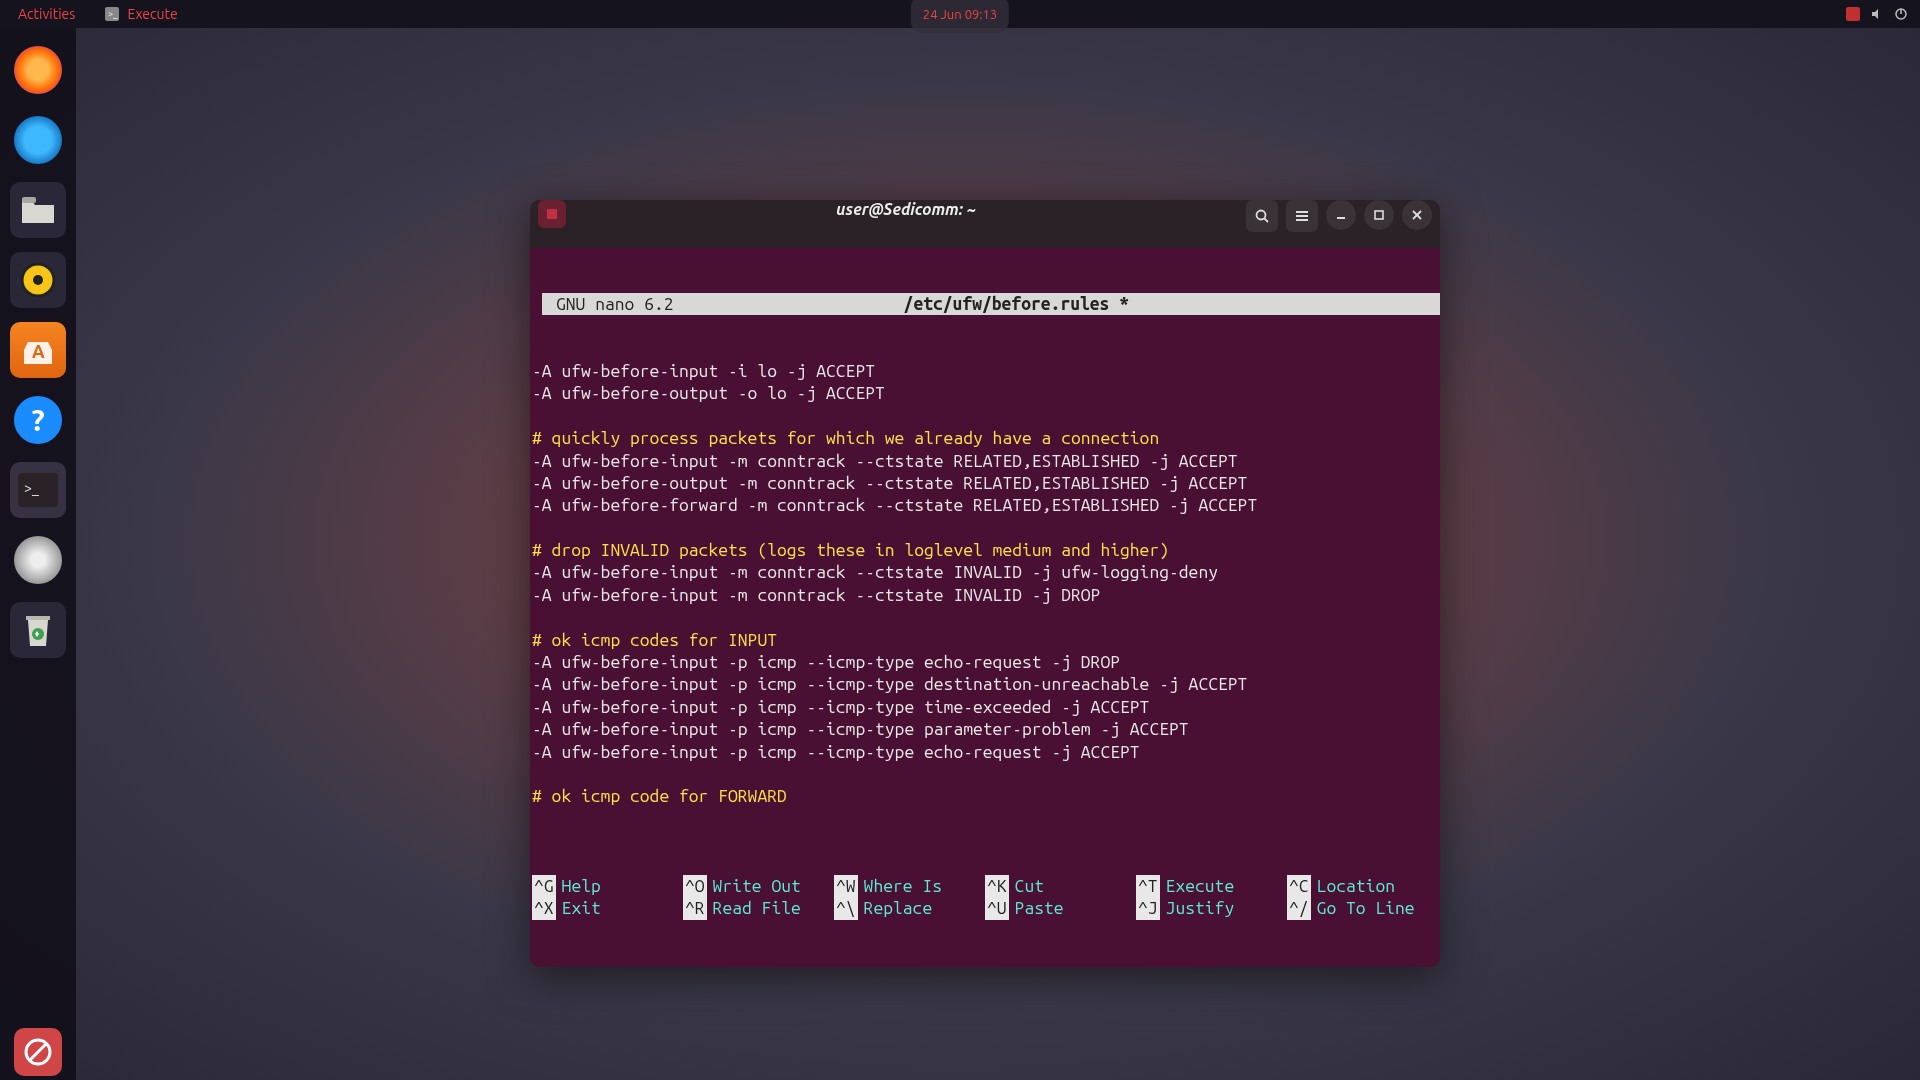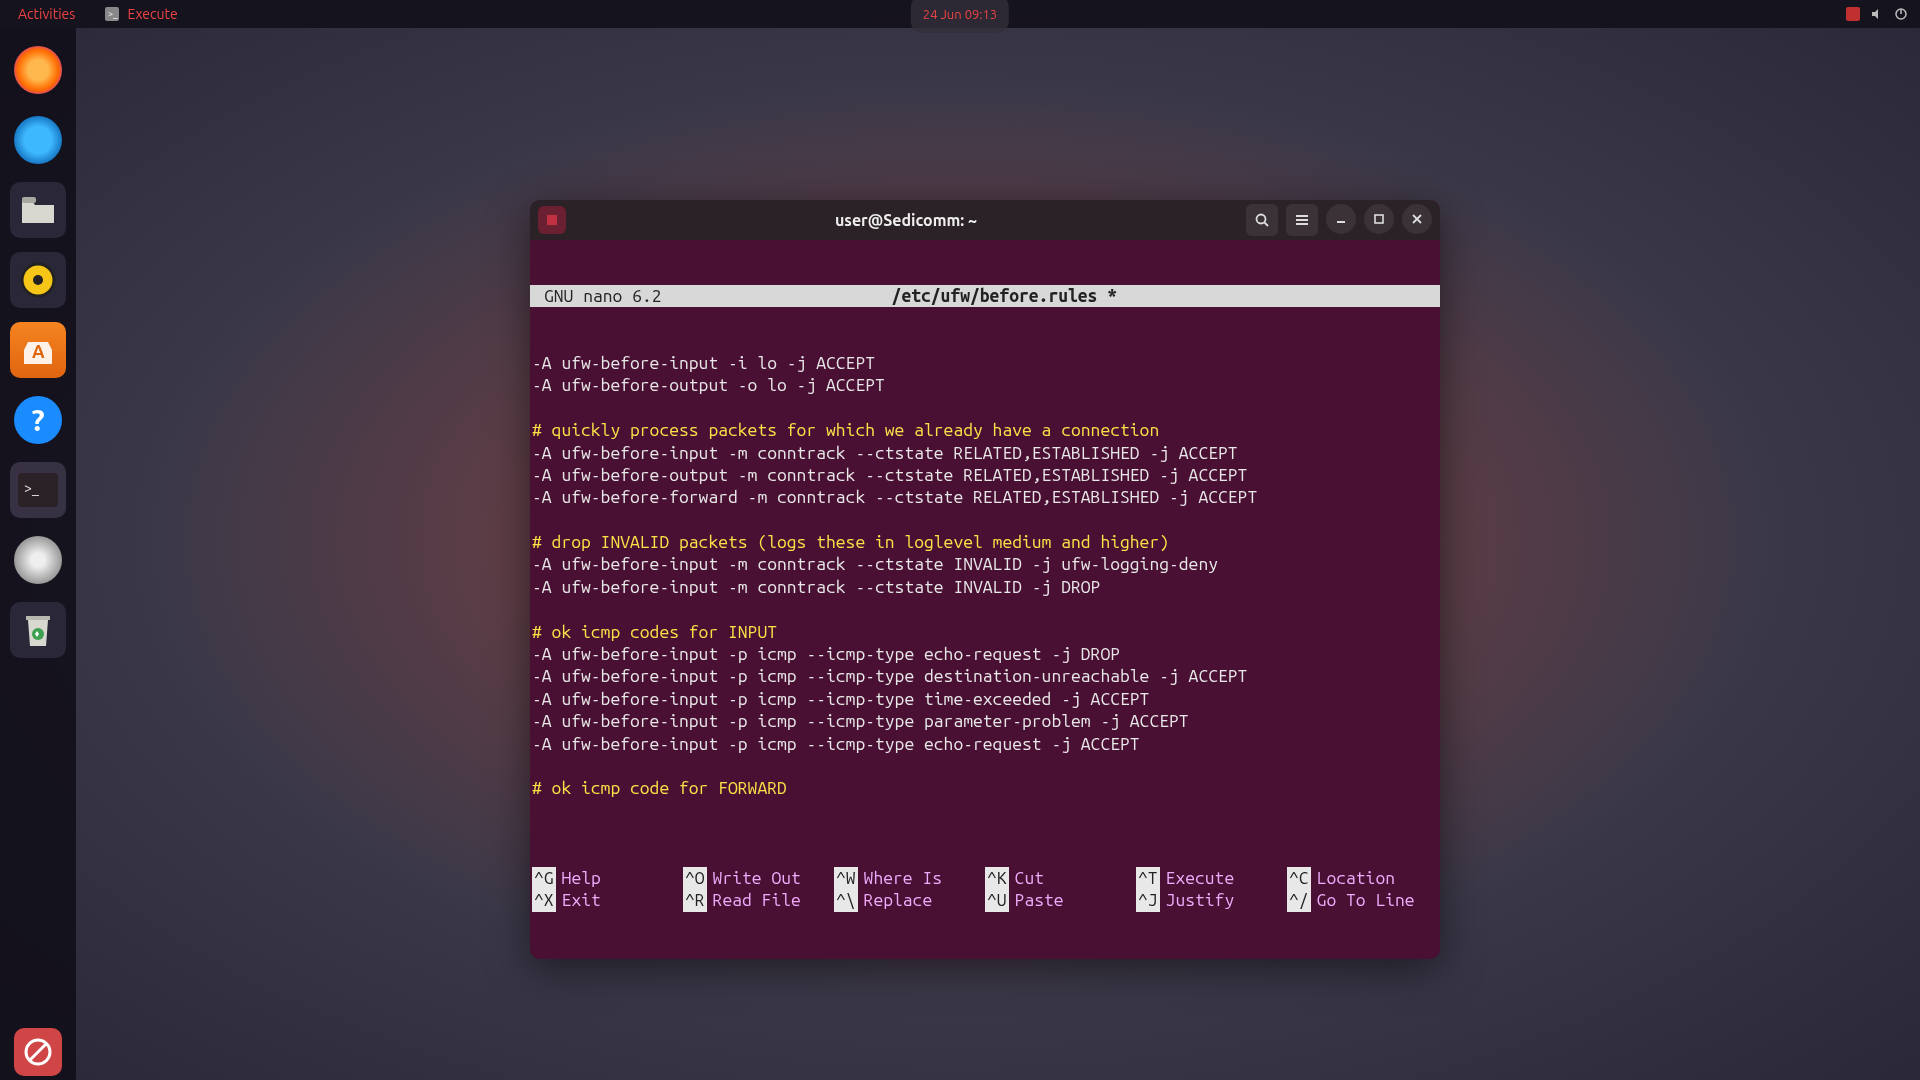--- a/index.html
+++ b/index.html
@@ -57,22 +57,22 @@
 
 
 .term-window {
   position: absolute; left: 530px; top: 200px; width: 910px;
   background: #4a1033;
   border-radius: 10px; overflow: hidden;
   box-shadow: 0 10px 40px rgba(0,0,0,0.5);
   z-index: 60;
 }
 .term-titlebar {
-  height: 40px; background: #2a2226;
-  display: flex; align-items: center; padding: 0 8px; gap: 8px;
+  height: 48px; background: #2a2226;
+  display: flex; padding: 0 8px; gap: 8px; font-style: italic;
 }
 .tb-btn {
   width: 32px; height: 32px; border-radius: 6px;
   display: flex; align-items: center; justify-content: center;
   color: #ddd; cursor: pointer; font-size: 16px;
 }
 .tb-btn.icon { background: #3a3236; }
 .tb-btn.round { border-radius: 50%; background: #3a3236; width:30px;height:30px; }
 .tb-newtab { background: #6a2030; width:28px;height:28px;border-radius:6px; }
 .tb-title { flex:1; text-align:center; color:#eee; font-size:16px; font-weight:600; }
@@ -81,34 +81,35 @@
 .term-body {
   background: #4a1033;
   font-family: 'Ubuntu Mono', 'DejaVu Sans Mono', monospace;
   font-size: 17.5px; line-height: 1.28; color:#e8e8e8;
   padding: 0; white-space: pre;
 }
 .term-header-line {
   background: #d8d8d8; color: #222; font-weight: normal;
   padding: 0 2px;
   display:flex;
+  margin-left:12px;
 }
 .term-header-line .nano-ver { padding-left:12px; }
 .term-header-line .nano-file { margin-left: 230px; font-weight: bold; }
 .term-content { padding: 0 2px; }
 .comment { color: #fde047; }
 .term-shortcuts {
   display: grid;
   grid-template-columns: repeat(6, 1fr);
   padding: 0 2px 2px 2px;
   gap: 0;
 }
 .sc { display:flex; align-items:center; }
 .sc-key { background:#e8e8e8; color:#222; padding:0 2px; min-width:22px; text-align:center; font-weight:normal; }
-.sc-label { margin-left:6px; color:#f0abfc; }
+.sc-label { margin-left:6px; color:#5eead4; }
 
 svg { display:block; }
 </style>
 </head>
 <body>
 
 <div class="topbar">
   <div class="topbar-left">
     <span>Activities</span>
     <span class="topbar-app">

